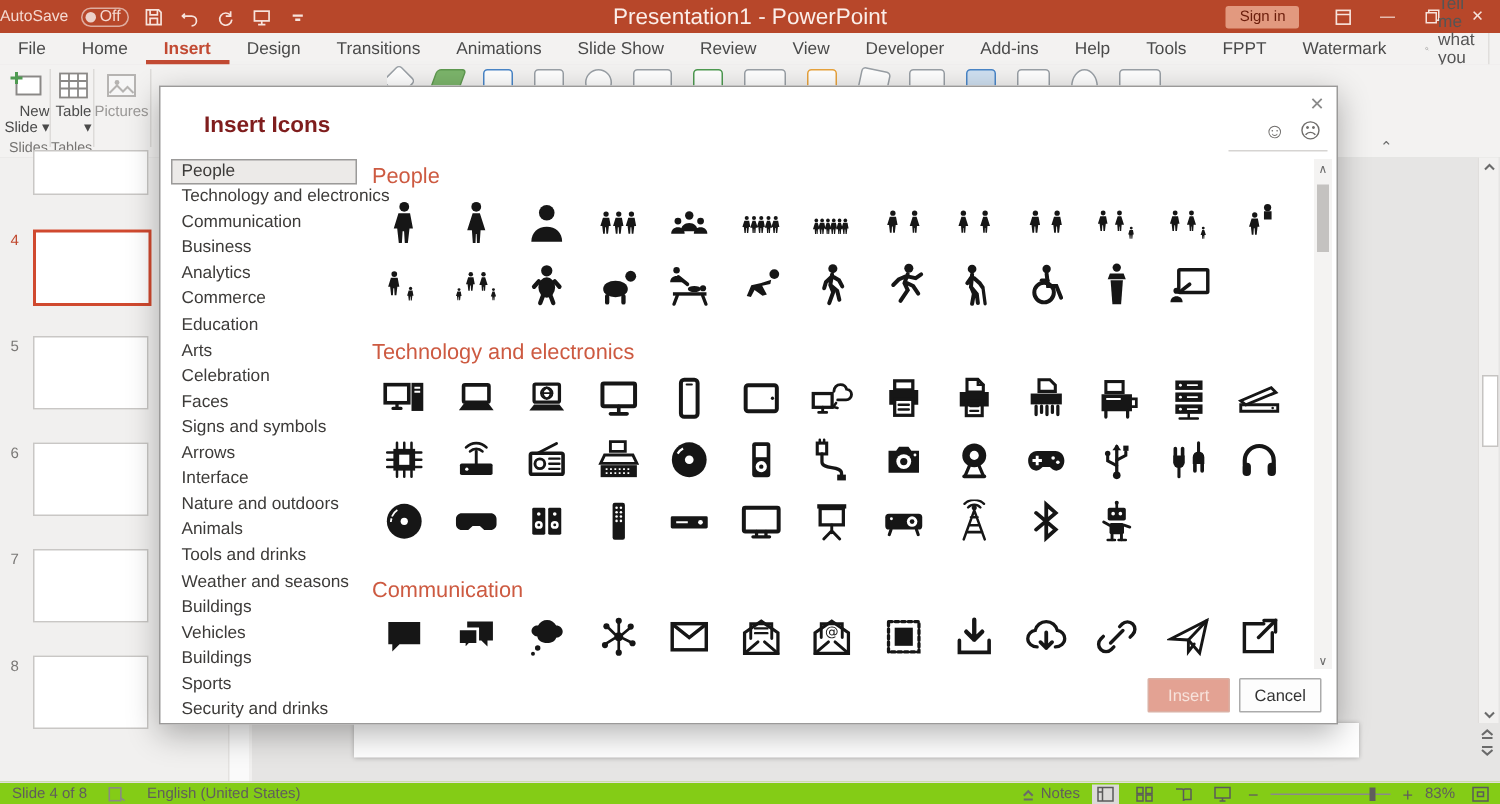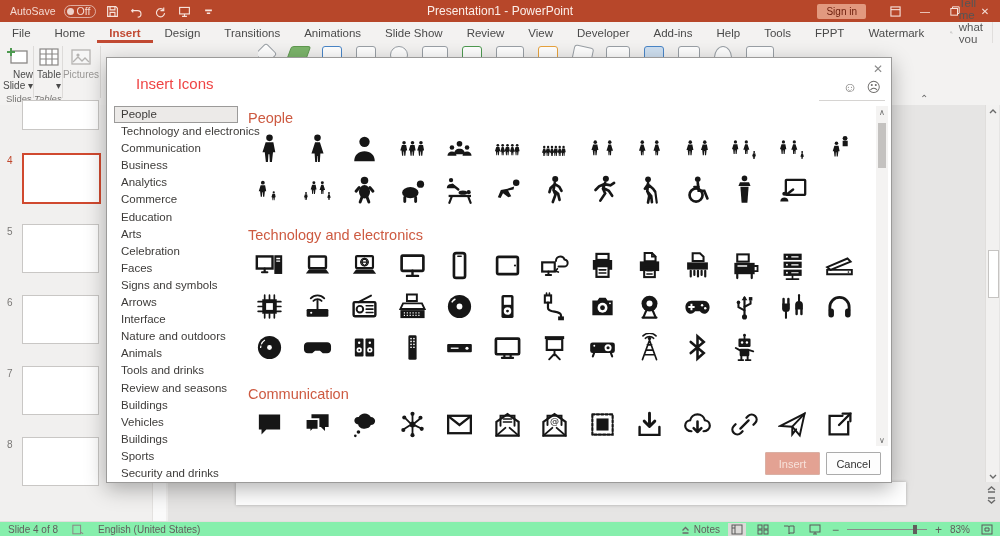--- a/index.html
+++ b/index.html
@@ -3,27 +3,27 @@
 <meta charset="utf-8">
 <style>
   html,body{margin:0;padding:0;}
   body{width:1000px;height:536px;position:relative;overflow:hidden;
        font-family:"Liberation Sans","DejaVu Sans",sans-serif;background:#e6e5e4;
        -webkit-font-smoothing:antialiased;}
   .abs{position:absolute;}
   
   .titlebar{left:0;top:0;width:1000px;height:22px;background:#b7472a;color:#f4d9d1;
             font-size:10.5px;display:flex;align-items:center;}
-  .tb-left{display:flex;align-items:center;gap:8px;padding-left:10px;}
+  .tb-left{display:flex;align-items:center;gap:8px;}
   .autosave-pill{display:flex;align-items:center;gap:3px;border:1px solid rgba(255,255,255,.55);
                  border-radius:7px;height:11px;padding:0 5px 0 2px;}
   .autosave-knob{width:7px;height:7px;border-radius:50%;background:rgba(255,255,255,.75);}
   .qat-icon{width:16px;height:16px;display:flex;align-items:center;justify-content:center;}
   .qat-icon svg{stroke:#f7e3dc;fill:none;stroke-width:1.4;}
-  .tb-title{position:absolute;left:0;right:0;text-align:center;color:#fbeee9;font-size:12px;pointer-events:none;}
+  .tb-title{position:absolute;left:0;right:0;text-align:center;color:#fbeee9;font-size:15px;pointer-events:none;}
   .tb-right{margin-left:auto;display:flex;align-items:center;height:100%;}
   .signin{background:#e2997f;color:#6b1d0b;border-radius:2px;font-size:10px;
           padding:2px 9px;margin-right:14px;cursor:pointer;}
   .winbtn{width:30px;height:22px;display:flex;align-items:center;justify-content:center;color:#f7e3dc;font-size:10px;}
   
   .tabsrow{left:0;top:22px;width:1000px;height:21px;background:#f3f2f1;display:flex;align-items:center;font-size:11.5px;color:#4a4a4a;}
   .tab{padding:0 12px;height:100%;display:flex;align-items:center;cursor:pointer;white-space:nowrap;}
   .tab.active{color:#c24a33;font-weight:bold;box-shadow:inset 0 -3px 0 #c24a33;}
   .tellme{display:flex;align-items:center;gap:6px;color:#555;padding-left:14px;}
   .tabs-right{margin-left:auto;display:flex;align-items:center;height:100%;}
@@ -48,32 +48,32 @@
   
   .canvas{left:168px;top:105px;width:832px;height:416px;background:#e6e5e4;}
   .slide-slice{position:absolute;left:68px;top:377px;width:670px;height:23px;background:#fff;box-shadow:0 0 3px rgba(0,0,0,.25);}
   .cscroll{position:absolute;right:1px;top:0;width:13px;height:377px;background:#f2f1f0;border-left:1px solid #e0dedc;}
   .cthumb{position:absolute;left:2px;top:145px;width:9px;height:46px;background:#ffffff;border:1px solid #c6c4c2;}
   .scroll-arrow{position:absolute;left:0;width:13px;height:13px;display:flex;align-items:center;justify-content:center;}
   .navbtns{position:absolute;right:2px;top:380px;width:13px;display:flex;flex-direction:column;gap:4px;align-items:center;}
   svg.tiny{display:block;}
   svg.tiny *{stroke:#6a6a6a;fill:none;stroke-width:1.4;}
   
-  .statusbar{left:0;top:521px;width:1000px;height:15px;background:#86efac;border-top:1px solid #e1dfdd;
+  .statusbar{left:0;top:521px;width:1000px;height:15px;background:#84cc16;border-top:1px solid #e1dfdd;
              display:flex;align-items:center;font-size:10px;color:#605e5c;}
   .sb-left{display:flex;align-items:center;gap:14px;padding-left:8px;}
   .sb-right{margin-left:auto;display:flex;align-items:center;gap:8px;padding-right:4px;}
   .viewbtn{width:18px;height:14px;display:flex;align-items:center;justify-content:center;}
   .viewbtn.sel{background:#dcdad8;}
   .zoomtrack{width:80px;height:1px;background:#8a8a8a;position:relative;}
   .zoomthumb{position:absolute;left:66px;top:-4px;width:4px;height:9px;background:#605e5c;}
   
   .dialog{left:106px;top:57px;width:784px;height:424px;background:#fff;border:1px solid #9b9a99;
           box-shadow:0 6px 20px rgba(0,0,0,.3);z-index:10;}
-  .dlg-title{position:absolute;left:29px;top:17px;font-size:15px;color:#ef4444;}
+  .dlg-title{position:absolute;left:29px;top:17px;font-size:15px;color:#7f1d1d;font-weight:bold;}
   .dlg-close{position:absolute;right:8px;top:4px;color:#8a8a8a;font-size:12px;cursor:pointer;}
   .dlg-smiley{position:absolute;top:22px;color:#6f6d6b;font-size:14px;cursor:pointer;line-height:14px;}
   .dlg-smiley-rule{position:absolute;right:6px;top:42px;width:66px;height:1px;background:#d6d4d2;}
   .cats{position:absolute;left:7px;top:48px;width:124px;font-size:11.5px;color:#3d3b39;}
   .cat{padding:1px 6px;height:13.1px;line-height:13.1px;cursor:pointer;white-space:nowrap;border:1px solid transparent;}
   .cat.sel{background:#eceae8;border:1px solid #9b9a99;}
   .content{position:absolute;left:139px;top:44px;width:640px;height:346px;overflow:hidden;}
   .sect-h{font-size:14.5px;color:#cd5a41;margin:8px 0 2px 2px;}
   .irow{display:flex;}
   .icell{width:47.5px;height:41px;display:flex;align-items:center;justify-content:center;cursor:pointer;}
@@ -212,21 +212,21 @@
   </div>
   <div class="rbtn" style="left:64px;top:2px;width:34px;color:#9a9896;">
     <svg width="24" height="24" viewBox="0 0 24 24">
         <rect x="3" y="5" width="18" height="14" fill="#f6f6f6" stroke="#b5b3b1" stroke-width="1.3"></rect>
         <circle cx="9" cy="10" r="1.6" fill="#b5b3b1"></circle>
         <path d="M4 17l5-5 4 4 3-3 4 4" fill="none" stroke="#b5b3b1" stroke-width="1.3"></path>
       </svg>
     <span class="cap">Pictures</span>
   </div>
   <span class="grp-label" style="left:6px;">Slides</span>
-  <span class="grp-label" style="left:34px;font-style:italic;">Tables</span>
+  <span class="grp-label" style="left:34px;">Tables</span>
   <div class="vsep" style="left:33px;"></div>
   <div class="vsep" style="left:62px;"></div>
   <div class="vsep" style="left:100px;"></div>
   <div class="partials">
     <div class="pshape" style="transform:rotate(45deg);width:14px;height:14px;"></div>
     <div class="pshape" style="background:#7cb56b;border-color:#5f9950;transform:skewX(-20deg);height:16px;"></div>
     <div class="pshape" style="border-color:#4a86c8;"></div>
     <div class="pshape"></div>
     <div class="pshape" style="border-radius:50%;width:16px;height:16px;"></div>
     <div class="pshape" style="width:24px;"></div>
@@ -307,21 +307,21 @@
       <div class="cat">Education</div>
       <div class="cat">Arts</div>
       <div class="cat">Celebration</div>
       <div class="cat">Faces</div>
       <div class="cat">Signs and symbols</div>
       <div class="cat">Arrows</div>
       <div class="cat">Interface</div>
       <div class="cat">Nature and outdoors</div>
       <div class="cat">Animals</div>
       <div class="cat">Tools and drinks</div>
-      <div class="cat">Review and seasons</div>
+      <div class="cat">Weather and seasons</div>
       <div class="cat">Buildings</div>
       <div class="cat">Vehicles</div>
       <div class="cat">Buildings</div>
       <div class="cat">Sports</div>
       <div class="cat">Security and drinks</div>
     </div>
   <div class="content" id="sections-holder">
       <div class="sect-h">People</div>
       <div class="irow">
         <div class="icell">

